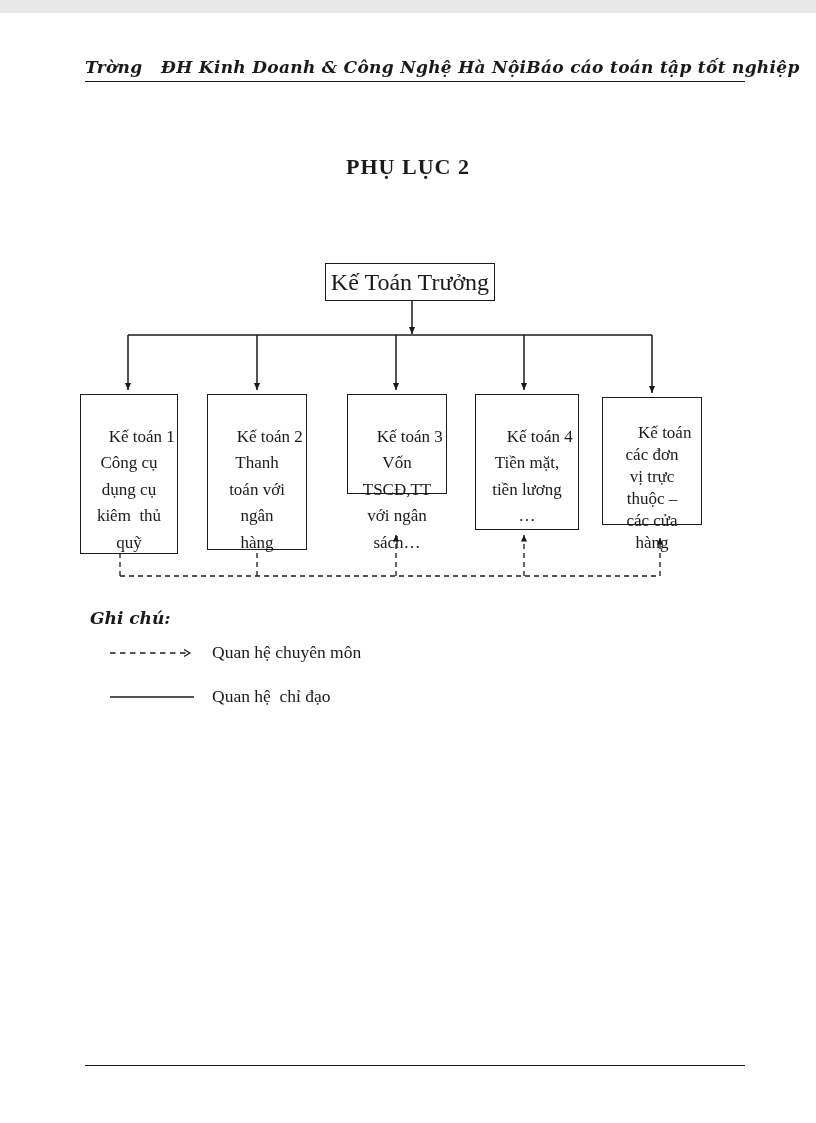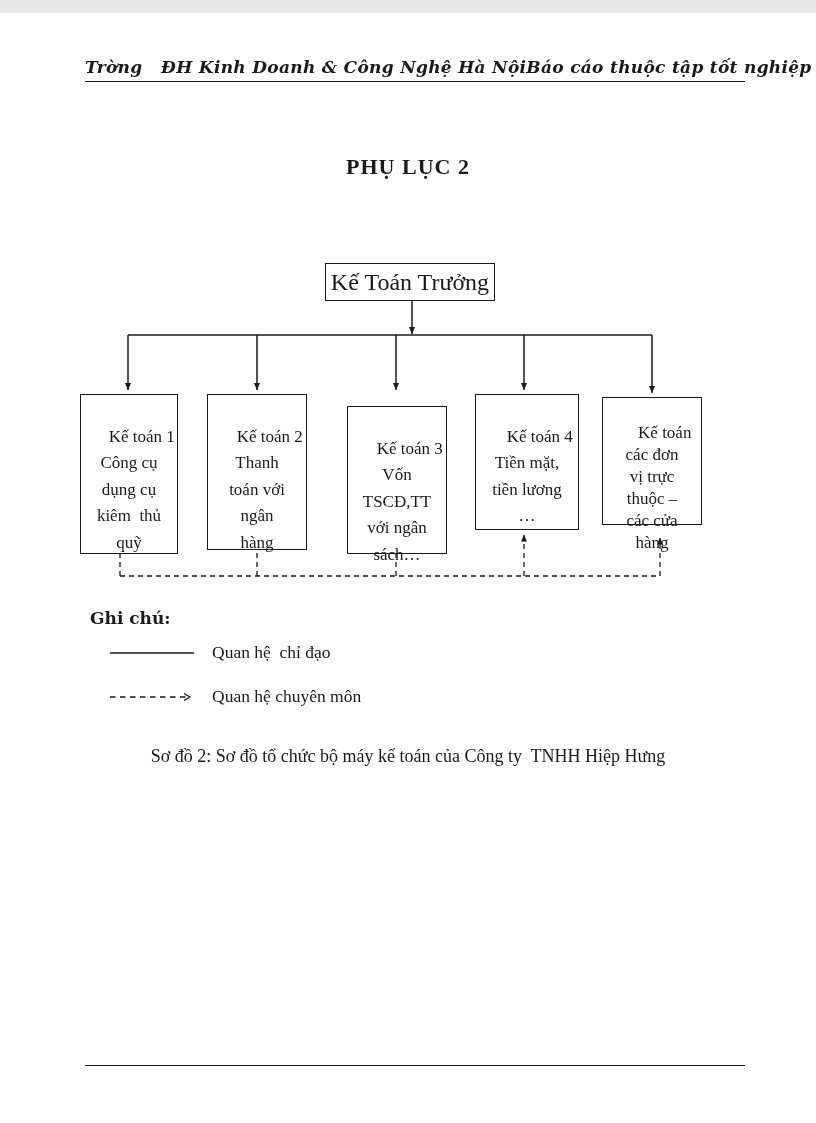--- a/index.html
+++ b/index.html
@@ -42,27 +42,27 @@
     text-align:center;font-size:17px;line-height:26.5px;
     white-space:pre-wrap;padding-top:2px;
   }
   .root-box{
     left:325px;top:250px;width:170px;height:38px;
     display:flex;align-items:center;justify-content:center;
     font-size:24px;line-height:18px;padding-top:0;
   }
   .box-1{left:80px; top:381px;width:98px; height:160px;}
   .box-2{left:207px;top:381px;width:100px;height:156px;}
-  .box-3{left:347px;top:393px;width:100px;height:148px;}
+  .box-3{left:347px;top:381px;width:100px;height:100px;}
   .box-4{left:475px;top:381px;width:104px; height:136px;}
   .box-5{left:602px;top:384px;width:100px;height:128px;line-height:22px;}
   
   .legend{position:absolute;left:90px;top:595px;width:400px;}
   .legend-heading{
-    font-size:17px;font-weight:bold;
+    font-size:17px;font-weight:bold;font-style:italic;
     font-family:"DejaVu Serif","Liberation Serif",serif;
   }
   .legend-row{display:flex;align-items:center;gap:12px;margin-top:14px;}
   .legend-row+.legend-row{margin-top:23px;}
   .legend-symbol{flex:0 0 auto;margin-left:18px;}
   .legend-label{font-size:17.5px;white-space:pre;}
   
   .caption{
     position:absolute;left:0;top:733px;width:816px;margin:0;
     text-align:center;font-size:18px;white-space:pre-wrap;
@@ -84,21 +84,21 @@
     border-top:2px dotted #c4c4c4;
   }
 </style>
 </head>
 <body>
 
 <div class="page">
 
   <div class="header">
     <span class="script">Trờng   ĐH Kinh Doanh &amp; Công Nghệ Hà Nội</span>
-    <span class="script">Báo cáo thuộc tập tốt nghiệp</span>
+    <span class="script">Báo cáo toán tập tốt nghiệp</span>
   </div>
   <div class="header-rule"></div>
 
   <h1 class="title">PHỤ LỤC 2</h1>
 
   <div class="chart">
 
     <svg width="816" height="600">
       <defs>
         <marker id="arrSolid" markerWidth="9" markerHeight="9" refX="7.5" refY="4.5" orient="auto" markerUnits="userSpaceOnUse">
@@ -169,35 +169,34 @@
 thuộc –
 các cửa
 hàng</span>
     </div>
   </div>
 
   <div class="legend">
     <div class="legend-heading">Ghi chú:</div>
     <div class="legend-row">
       <svg class="legend-symbol" width="92" height="12">
-        <line x1="2" y1="6" x2="86" y2="6" stroke="#1a1a1a" stroke-width="1.6"></line>
-      </svg>
-      <span class="legend-label">Quan hệ  chỉ đạo</span>
-    </div>
-    <div class="legend-row">
-      <svg class="legend-symbol" width="92" height="12">
         <defs>
           <marker id="arrLeg" markerWidth="9" markerHeight="10" refX="6" refY="5" orient="auto" markerUnits="userSpaceOnUse">
             <path d="M0,1.5 L6,5 L0,8.5" fill="none" stroke="#1a1a1a" stroke-width="1.2"></path>
           </marker>
         </defs>
         <line x1="2" y1="6" x2="82" y2="6" stroke="#1a1a1a" stroke-width="1.3" stroke-dasharray="5.5 4.5" marker-end="url(#arrLeg)"></line>
       </svg>
       <span class="legend-label">Quan hệ chuyên môn</span>
     </div>
+    <div class="legend-row">
+      <svg class="legend-symbol" width="92" height="12">
+        <line x1="2" y1="6" x2="86" y2="6" stroke="#1a1a1a" stroke-width="1.6"></line>
+      </svg>
+      <span class="legend-label">Quan hệ  chỉ đạo</span>
+    </div>
   </div>
 
-  <p class="caption">Sơ đồ 2: Sơ đồ tổ chức bộ máy kế toán của Công ty  TNHH Hiệp Hưng</p>
 
   <div class="footer-rule"></div>
 
   <div class="bottom-artifact"></div>
 </div>
 
 </body></html>

